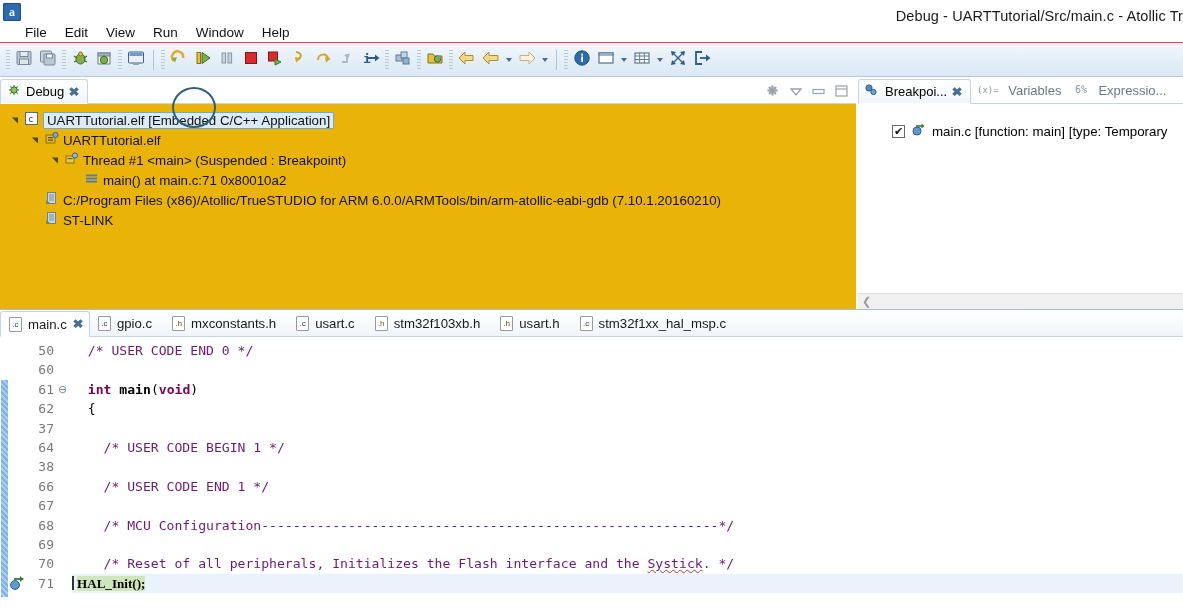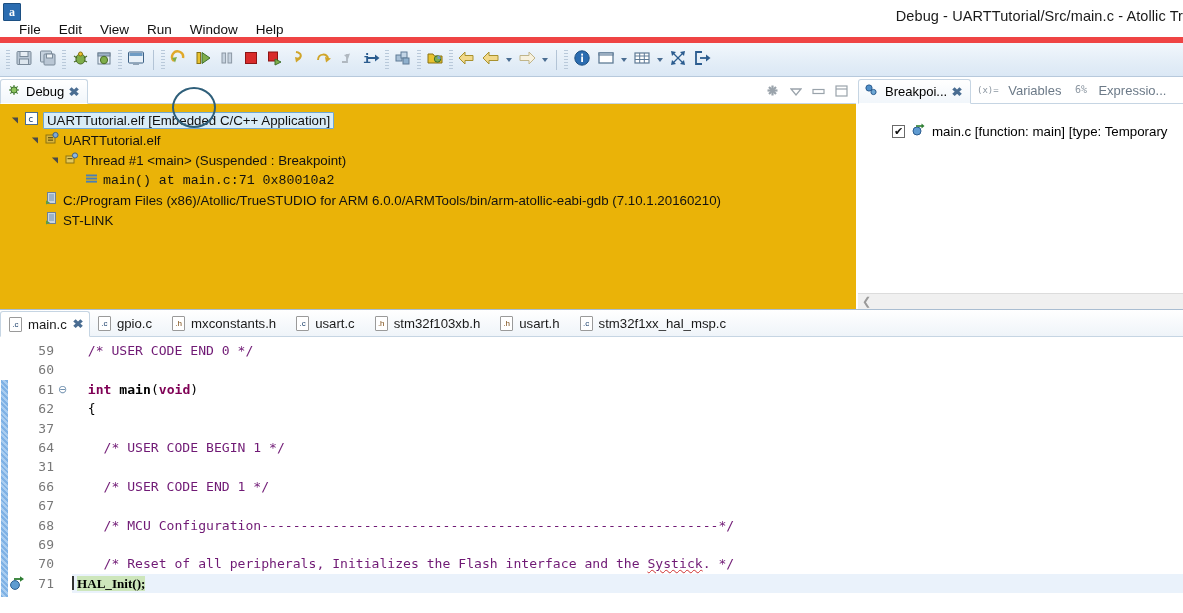--- a/index.html
+++ b/index.html
@@ -42,22 +42,22 @@
     white-space: nowrap;
     letter-spacing: 0.1px;
   }
 
   
   .menubar {
     height: 21px;
     background: #ffffff;
     display: flex;
     align-items: center;
-    padding-left: 10px;
-    border-bottom: 6px solid #ef4444;
+    padding-left: 16px;
+    border-bottom: 1px solid #ef4444;
   }
   .menubar .mi {
     padding: 1px 9px;
     font-size: 13.5px;
     color: #111;
     cursor: default;
   }
 
   
   .toolbar {
@@ -550,21 +550,21 @@
         </div>
         <div class="trow" style="padding-left: 40px;">
           <span class="twist" style="transform: rotate(-90deg) scaleY(1); color: rgb(74, 74, 74); font-size: 8px;">◢</span>
           <span class="ico"><svg width="15" height="15" viewBox="0 0 15 15">
               <rect x="2" y="5" width="8" height="7" fill="#e3c85c" stroke="#8a7312"></rect>
               <rect x="3.5" y="7" width="5" height="1.2" fill="#6f5a10"></rect>
               <circle cx="11" cy="4.5" r="2.6" fill="#8fb8e0" stroke="#3e6286"></circle>
             </svg></span>
           <span class="tlabel">Thread #1 &lt;main&gt; (Suspended : Breakpoint)</span>
         </div>
-        <div class="trow" style="padding-left: 60px; font-family: Liberation Mono, monospace;">
+        <div class="trow" style="padding-left: 60px;">
           <span class="twist"></span>
           <span class="ico"><svg width="15" height="15" viewBox="0 0 15 15">
               <g fill="#4a7fb5">
                 <rect x="2" y="3.5" width="11" height="1.9"></rect>
                 <rect x="2" y="6.6" width="11" height="1.9"></rect>
                 <rect x="2" y="9.7" width="11" height="1.9"></rect>
               </g>
             </svg></span>
           <span class="tlabel">main() at main.c:71 0x80010a2</span>
         </div>
@@ -666,27 +666,27 @@
         <div class="stripe" id="chgstripe" style="top: 42.8px; height: 217.4px;"></div>
       </div>
     <div class="marker-col" id="markercol">
         <div style="position: absolute; left: 1px; top: 237.8px;"><svg width="17" height="16" viewBox="0 0 17 16">
             <circle cx="6" cy="10" r="4.4" fill="#5f9bd1" stroke="#2b5c8f"></circle>
             <path d="M5 4 L13 4" stroke="#2e7d32" stroke-width="1.8"></path>
             <polygon points="11,1.2 15,4 11,6.8" fill="#2e7d32"></polygon>
           </svg></div>
       </div>
     <div class="gutter" id="gutter">
-        <div class="ln">59</div>
+        <div class="ln">50</div>
         <div class="ln">60</div>
         <div class="ln">61</div>
         <div class="ln">62</div>
         <div class="ln">37</div>
         <div class="ln">64</div>
-        <div class="ln">31</div>
+        <div class="ln">38</div>
         <div class="ln">66</div>
         <div class="ln">67</div>
         <div class="ln">68</div>
         <div class="ln">69</div>
         <div class="ln">70</div>
         <div class="ln">71</div>
       </div>
     <div class="fold-col" id="foldcol">
         <div class="ln"></div>
         <div class="ln"></div>

